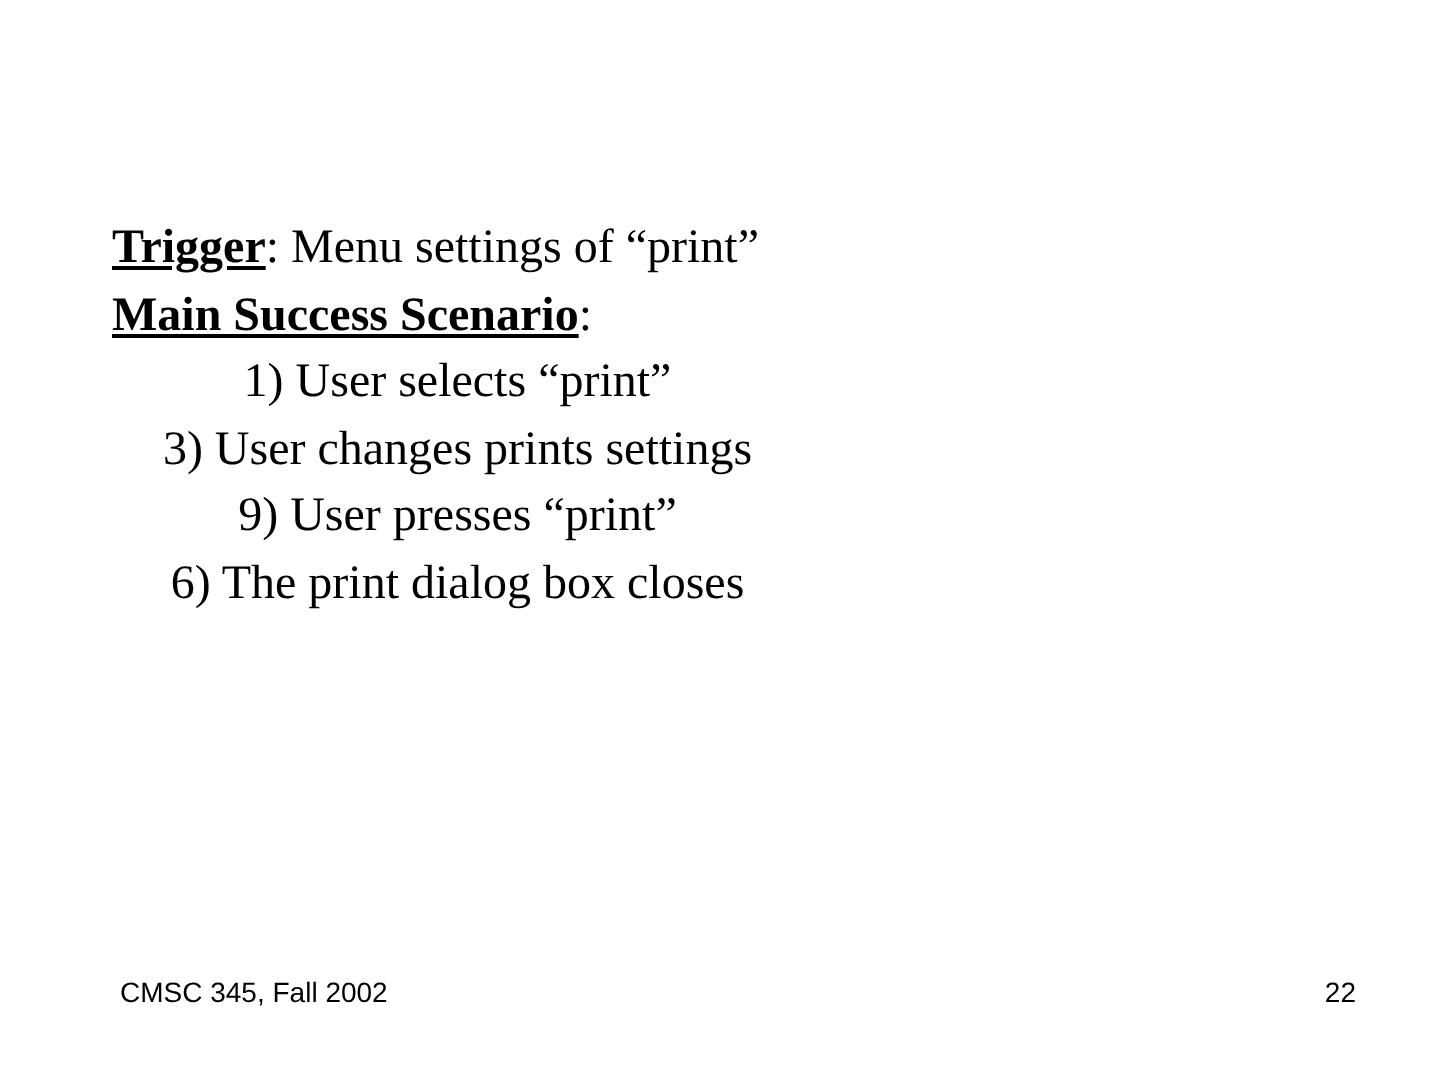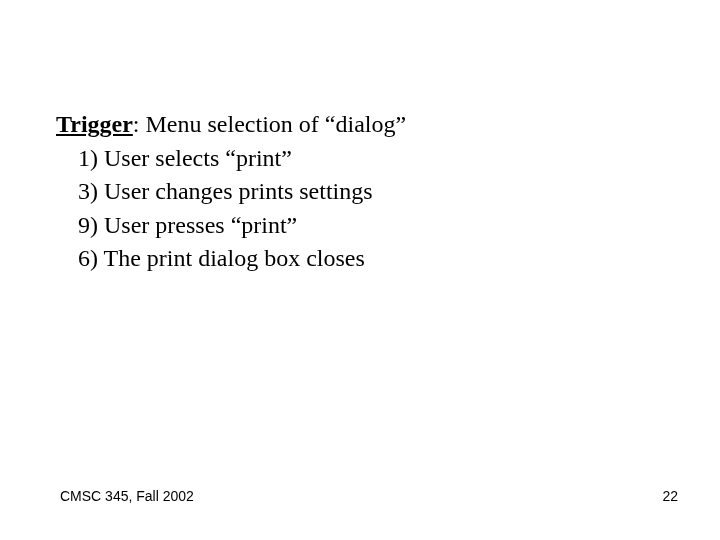--- a/index.html
+++ b/index.html
@@ -14,41 +14,44 @@
     .content {
       position: absolute;
       top: 108px;
       left: 56px;
       font-size: 24px;
       line-height: 1.4;
     }
     .content .line { display: block; }
     .content .label { font-weight: bold; text-decoration: underline; margin-top: 35px; }
     .content .colon { font-weight: normal; text-decoration: none; }
-    .content .steps { padding-left: 22px; }
+    .content .steps { padding-left: 22px; text-align: center; }
     .footer {
       position: absolute;
       bottom: 36px;
       left: 60px;
       right: 42px;
       font-family: Arial, Helvetica, sans-serif;
       font-size: 14px;
       color: #000000;
       display: flex;
       justify-content: space-between;
       align-items: baseline;
       gap: 44px;
     }
   </style>
 </head>
 <body>
 
 <div class="content">
   <div class="line">
-    <span class="label">Trigger</span><span>: Menu selection of “dialog”</span>
+    <span class="label">Trigger</span><span>: Menu settings of “print”</span>
+  </div>
+  <div class="line">
+    <span class="label">Main Success Scenario</span><span class="colon">:</span>
   </div>
   <div class="steps">
     <div class="line">1) User selects “print”</div>
     <div class="line">3) User changes prints settings</div>
     <div class="line">9) User presses “print”</div>
     <div class="line">6) The print dialog box closes</div>
   </div>
 </div>
 
 <div class="footer">

